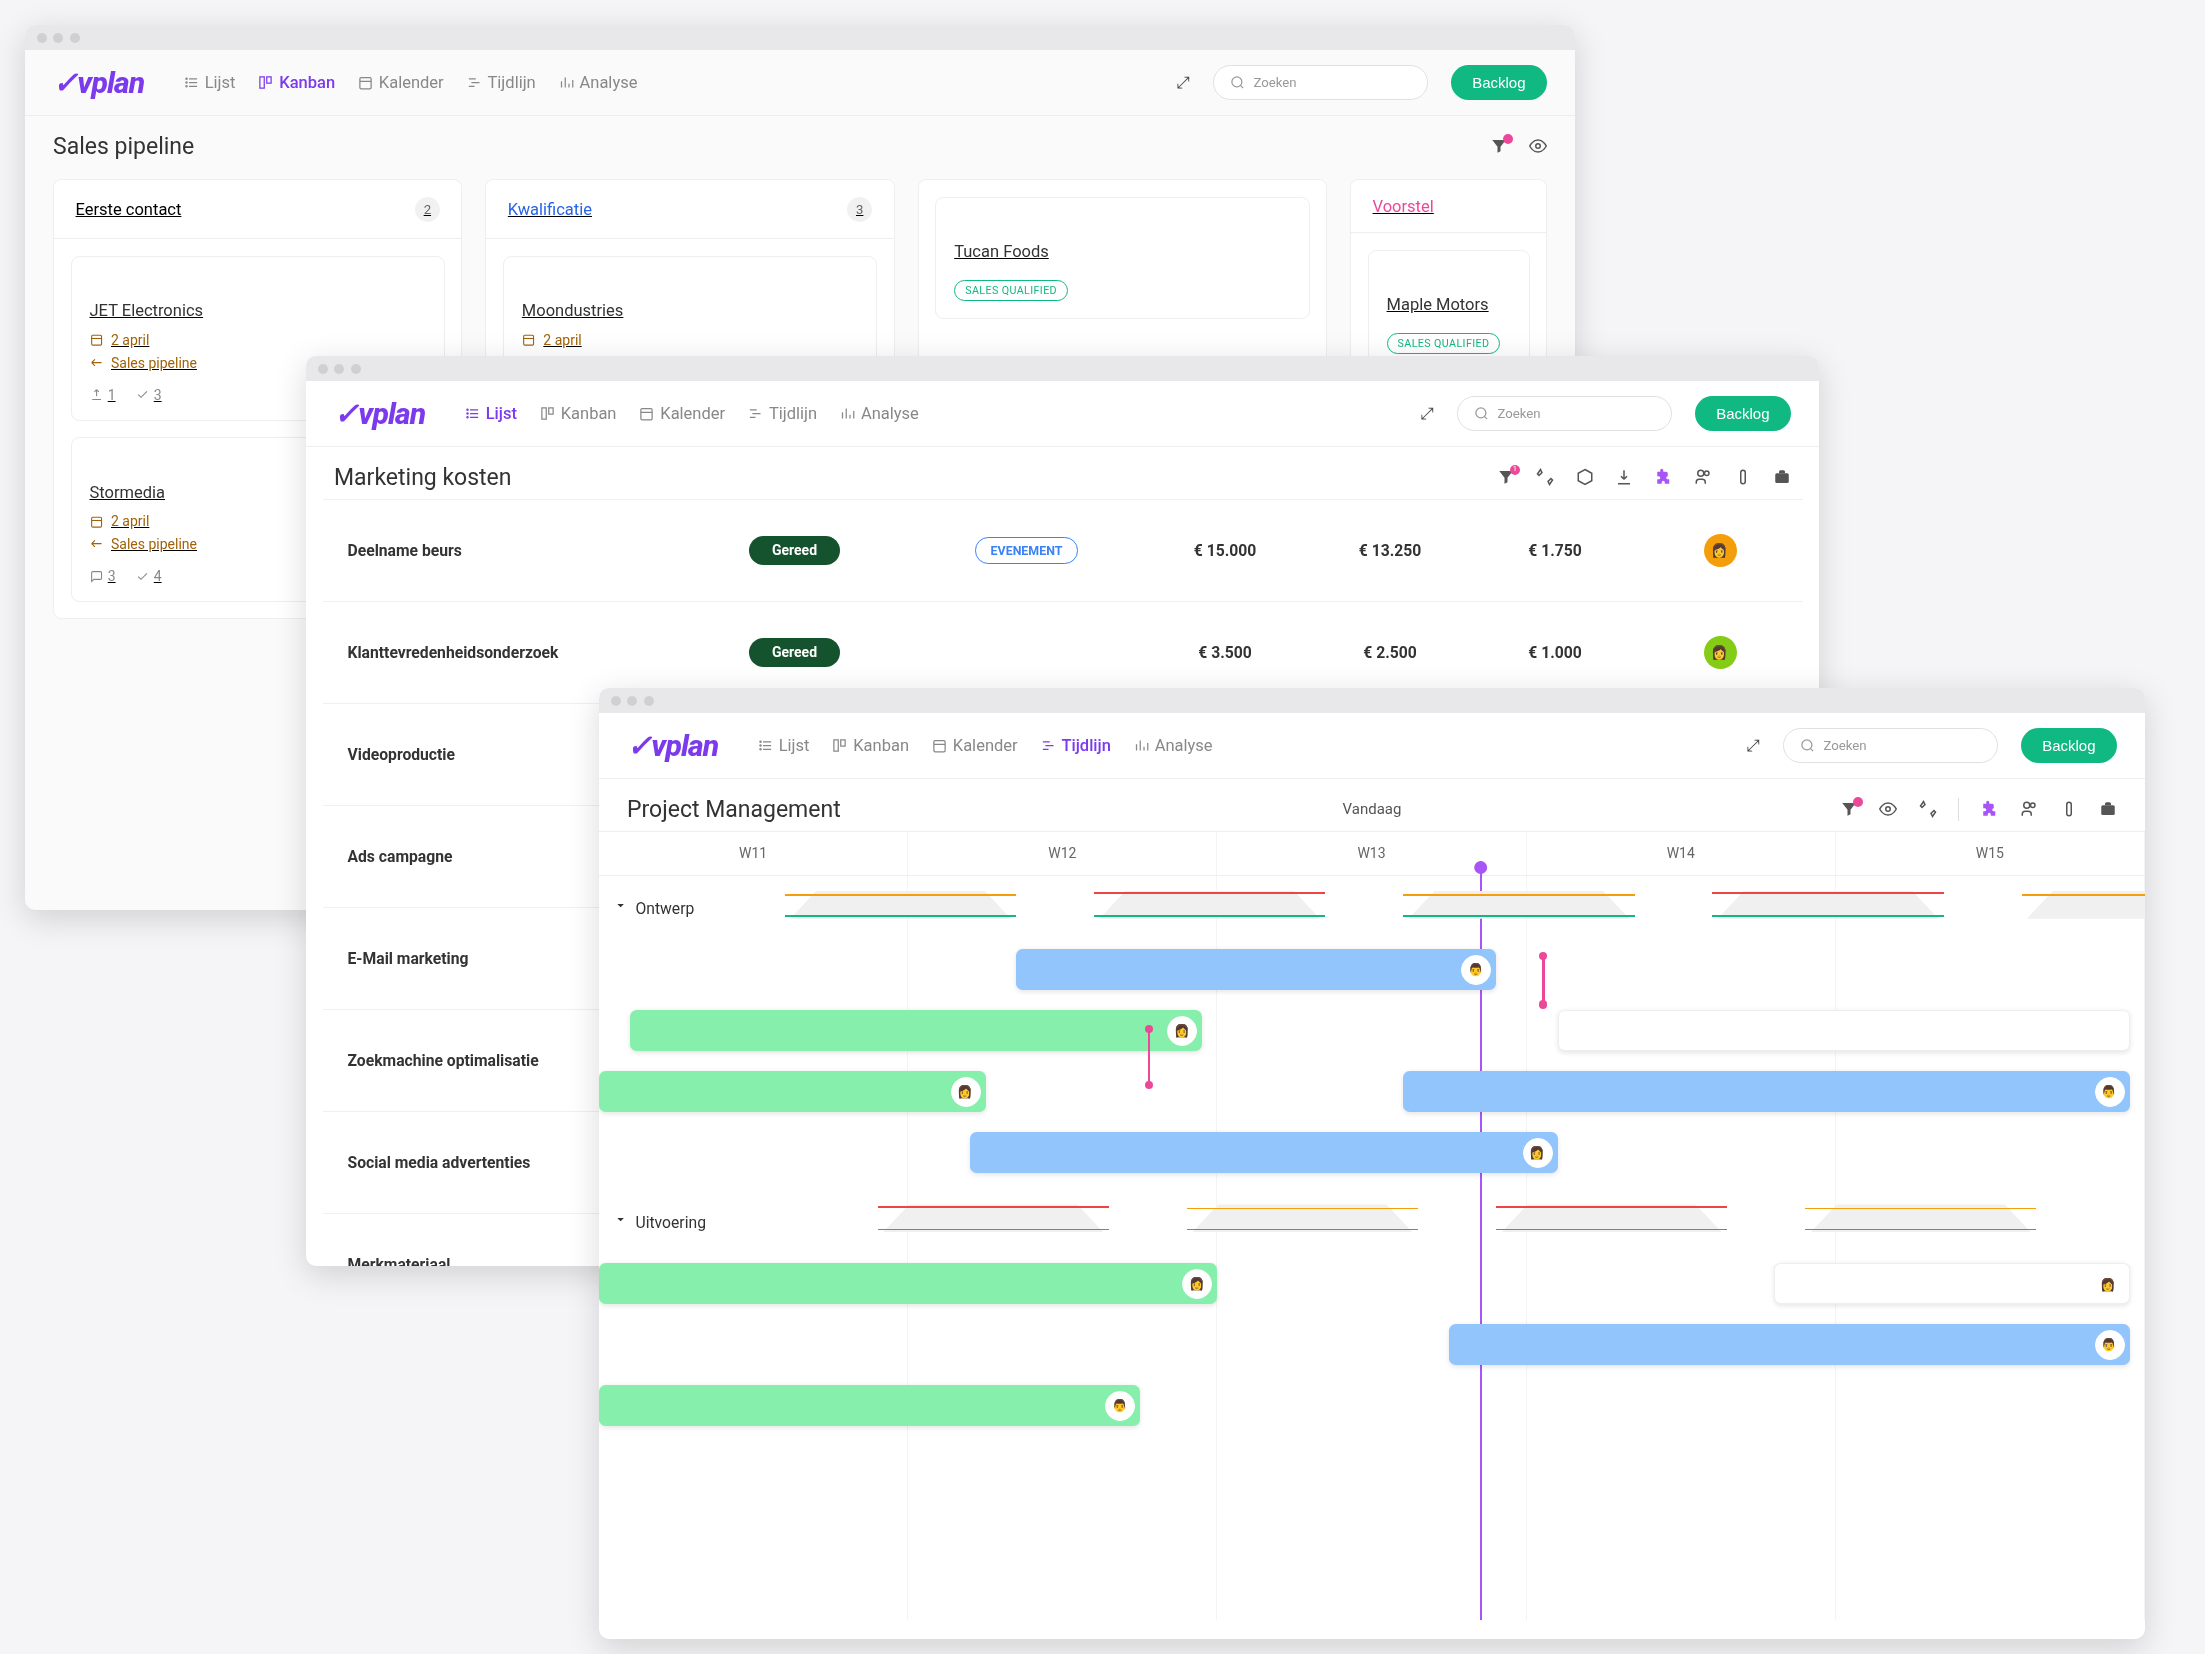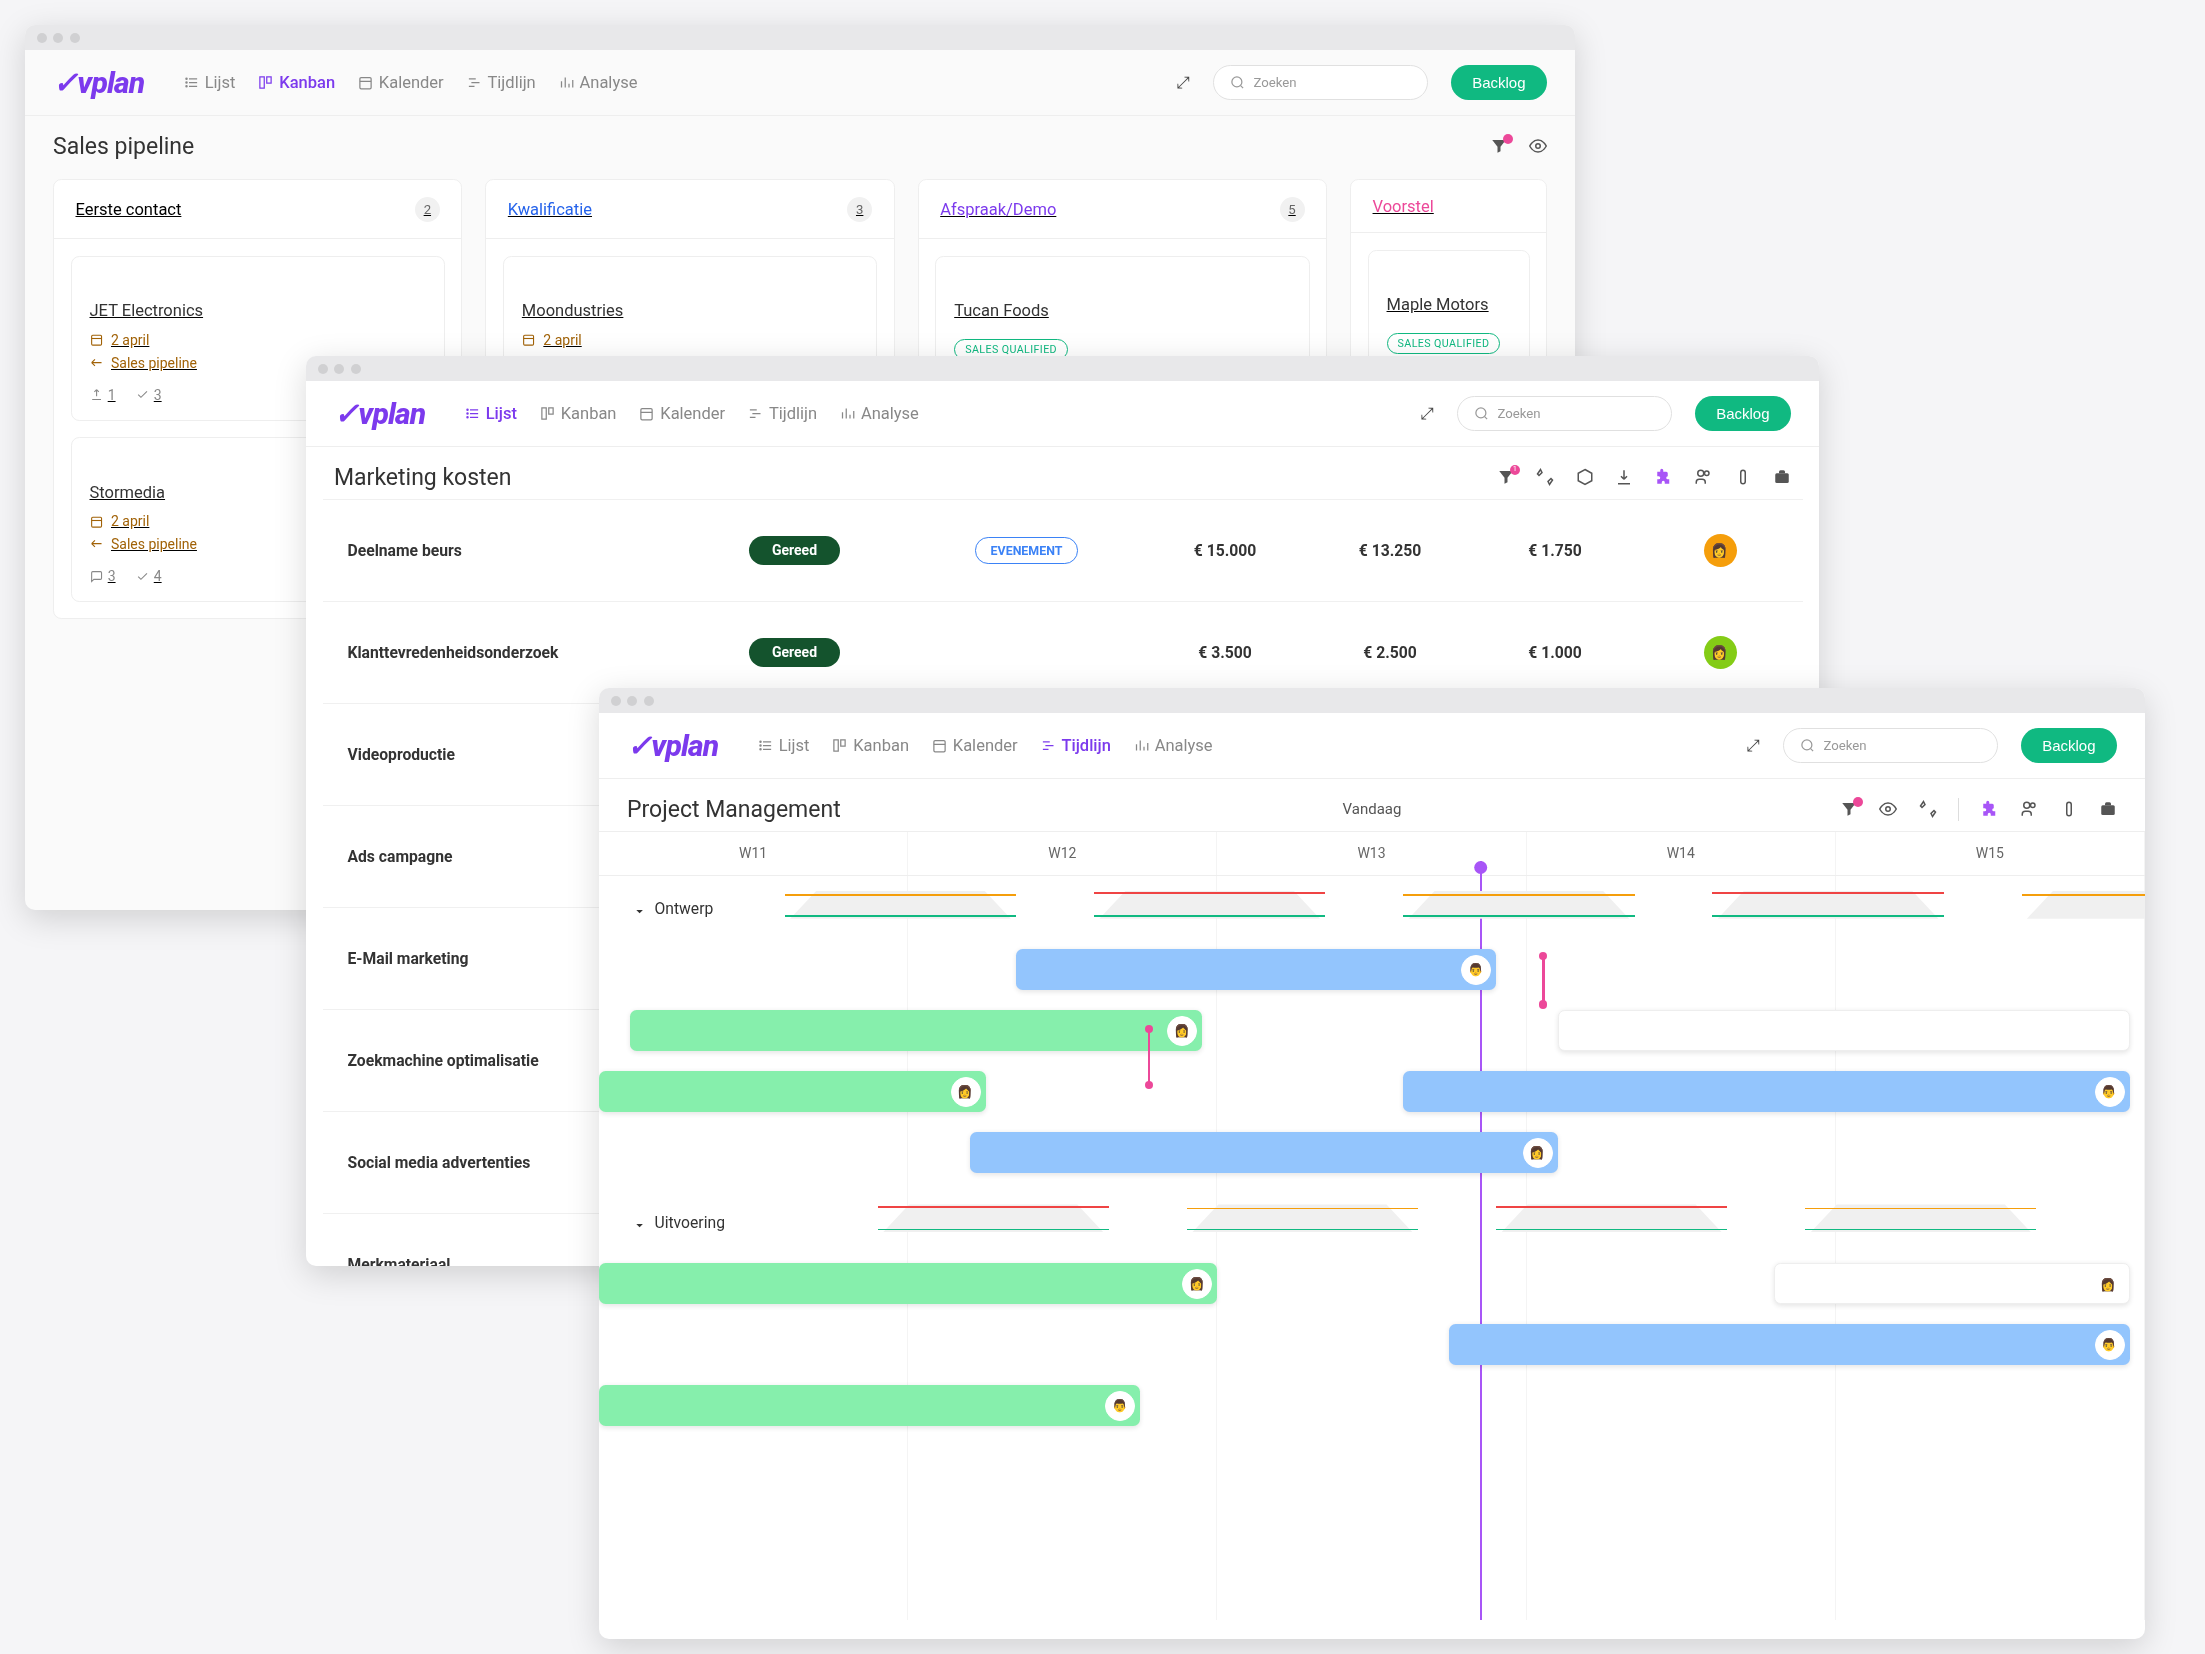--- a/index.html
+++ b/index.html
@@ -159,21 +159,21 @@
 }
 .timeline-grid .gcol { flex: 1; border-right: 0.8px solid #f4f4f4; }
 .today-line {
   position: absolute; top: -15px; bottom: 0; width: 1.7px; background: #a855f7;
 }
 .today-marker {
   position: absolute; top: -15px; width: 13.2px; height: 13.2px;
   background: #a855f7; border-radius: 50%; transform: translateX(-5.8px);
 }
 .phase-row {
-  display: flex; align-items: flex-end; gap: 8.3px; padding: 15px 34px;
+  display: flex; align-items: flex-start; gap: 8.3px; padding: 15px 15px;
   font-size: 15.7px; color: #333;
 }
 .gantt-row { height: 61px; position: relative; }
 .gbar {
   position: absolute; height: 41px; top: 10px; border-radius: 6.6px;
   box-shadow: 0 1.7px 5px rgba(0,0,0,0.1);
 }
 .gbar.green { background: #86efac; }
 .gbar.blue { background: #93c5fd; }
 .gbar.white { background: #fff; border: 0.8px solid #eee; }
@@ -370,24 +370,20 @@
               <svg width="13.2" height="13.2" viewBox="0 0 24 24" fill="none" stroke="currentColor" stroke-width="2">
                 <rect x="3" y="4" width="18" height="18" rx="2"></rect>
                 <line x1="3" y1="10" x2="21" y2="10"></line>
               </svg>
               <span>2 april</span>
             </div>
         </div>
       </div>
     </div>
     <div class="kanban-col">
-      <div class="kanban-col-header">
-        <span style="color:#7c3aed">Afspraak/Demo</span>
-        <span class="col-count">5</span>
-      </div>
       <div class="kanban-cards">
         <div class="kcard">
           <div class="kcard-title">Tucan Foods</div>
           <div class="qual-badge">SALES QUALIFIED</div>
         </div>
       </div>
     </div>
     <div class="kanban-col" style="width:215px">
       <div class="kanban-col-header">
         <span style="color:#ec4899">Voorstel</span>

